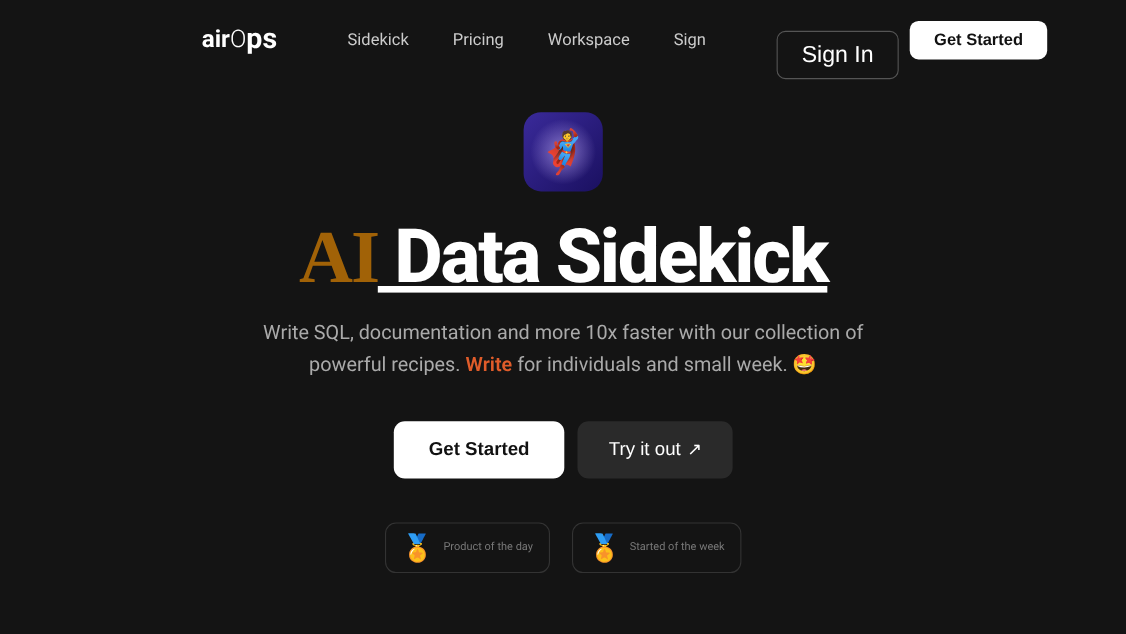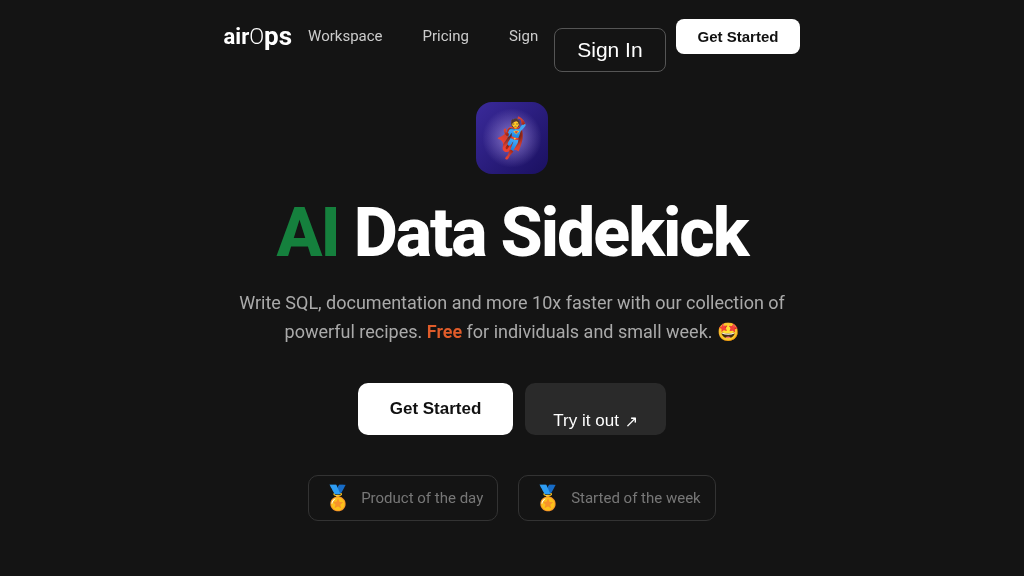--- a/index.html
+++ b/index.html
@@ -14,24 +14,25 @@
       background-color: #141414;
       font-family: -apple-system, BlinkMacSystemFont, 'Segoe UI', Roboto, sans-serif;
       color: #ffffff;
       overflow: hidden;
     }
 
     
     nav {
       display: flex;
       align-items: center;
-      justify-content: center;
+      justify-content: flex-end;
       padding: 0 72px;
       height: 72px;
       background-color: #141414;
+      gap: 48px;
     }
 
     .nav-links {
       display: flex;
       align-items: center;
       gap: 8px;
     }
 
     .nav-link {
       color: #cccccc;
@@ -84,25 +85,27 @@
 
     .hero-title {
       font-size: 68px;
       font-weight: 800;
       line-height: 1.05;
       margin-bottom: 20px;
       letter-spacing: -2px;
     }
 
     .hero-title .ai-text {
-      color: #15803d;
+      color: #a16207;
+      font-family: Liberation Serif, serif;
     }
 
     .hero-title .main-text {
       color: #ffffff;
+      text-decoration: underline;
     }
 
     .hero-subtitle {
       font-size: 18px;
       color: #aaaaaa;
       line-height: 1.6;
       max-width: 580px;
       margin-bottom: 36px;
     }
 
@@ -126,21 +129,21 @@
       border-radius: 10px;
       font-size: 17px;
       font-weight: 700;
       cursor: pointer;
     }
 
     .btn-cta-secondary {
       background: #2a2a2a;
       border: none;
       color: #ffffff;
-      padding: 4px 28px;
+      padding: 16px 28px;
       border-radius: 10px;
       font-size: 17px;
       font-weight: 500;
       cursor: pointer;
       display: flex;
       align-items: flex-end;
       gap: 6px;
     }
 
     
@@ -155,21 +158,21 @@
       align-items: center;
       gap: 8px;
       border: 1px solid #333333;
       border-radius: 10px;
       padding: 8px 14px;
       font-size: 12px;
       color: #888888;
     }
 
     .badge-label {
-      font-size: 15px;
+      font-size: 10px;
       color: #777777;
       line-height: 1.2;
     }
 
     .badge-medal {
       font-size: 24px;
     }
 
     
     .logo-text {
@@ -222,22 +225,23 @@
 <body>
 
 <nav>
   <div class="logo-text">
     <span class="logo-air">air</span>
       <span style="font-weight:300;font-size:22px;">O</span>
       <span style="font-weight:700;font-size:26px;">ps</span>
   </div>
 
   <div class="nav-links">
+    <a class="nav-link">Sidekick</a>
+    <a class="nav-link">Pricing</a>
     <a class="nav-link">Workspace</a>
-    <a class="nav-link">Pricing</a>
     <a class="nav-link">Sign</a>
   </div>
 
   <div class="nav-buttons">
     <button class="btn-signin">Sign In</button>
     <button class="btn-getstarted-nav">Get Started</button>
   </div>
 </nav>
 
 <section class="hero">
@@ -248,21 +252,21 @@
       <span class="superhero-emoji">🦸</span>
     </div>
   </div>
 
   <h1 class="hero-title">
     <span class="ai-text">AI</span><span class="main-text"> Data Sidekick</span>
   </h1>
 
   <p class="hero-subtitle">
     <span>Write SQL, documentation and more 10x faster with our collection of powerful recipes.</span>
-    <span class="free-text">Free</span><span> for individuals and small week. 🤩</span>
+    <span class="free-text">Write</span><span> for individuals and small week. 🤩</span>
   </p>
 
   <div class="cta-buttons">
     <button class="btn-cta-primary">Get Started</button>
     <button class="btn-cta-secondary">
       <span>Try it out</span>
       <span style="font-size:16px;">↗</span>
     </button>
   </div>
 

